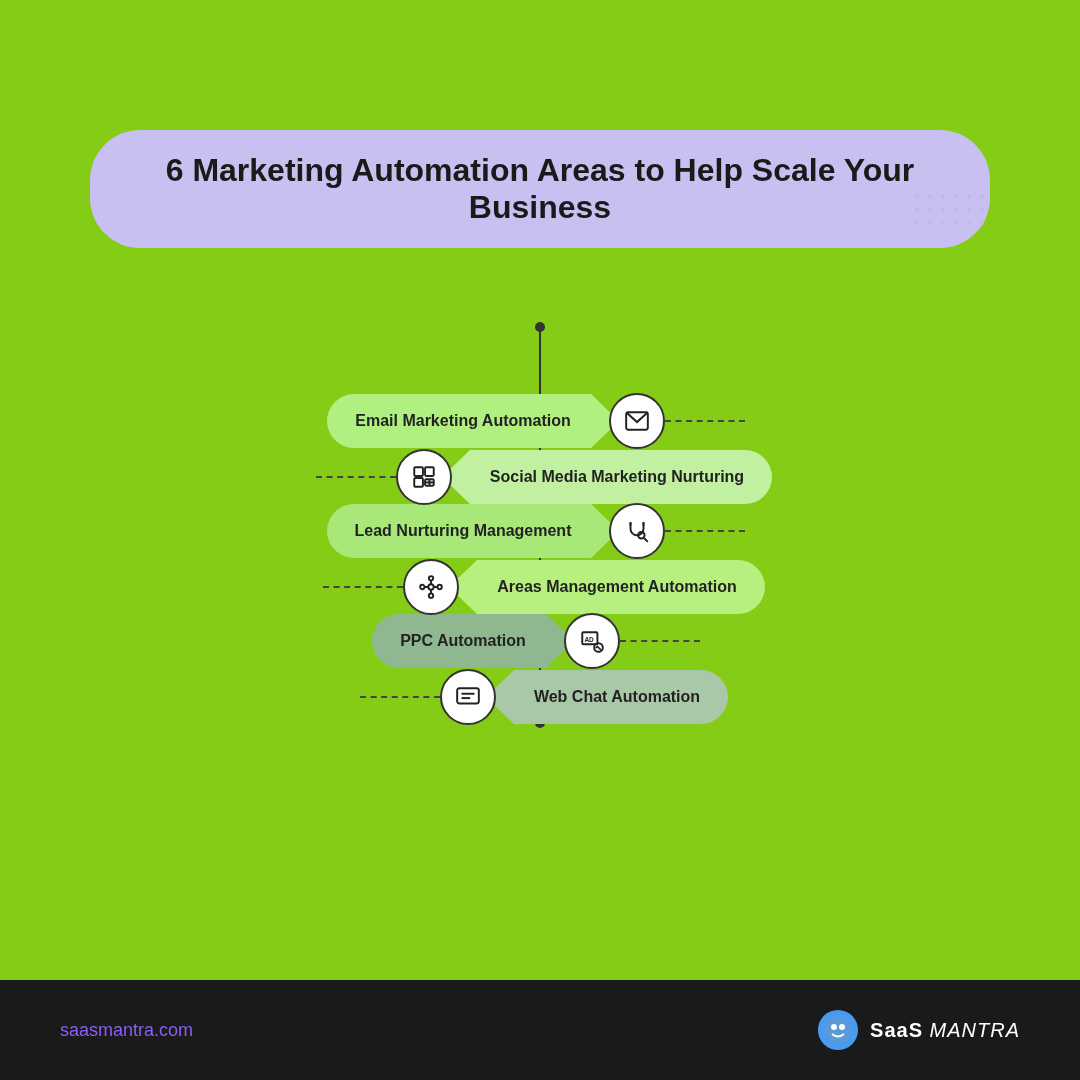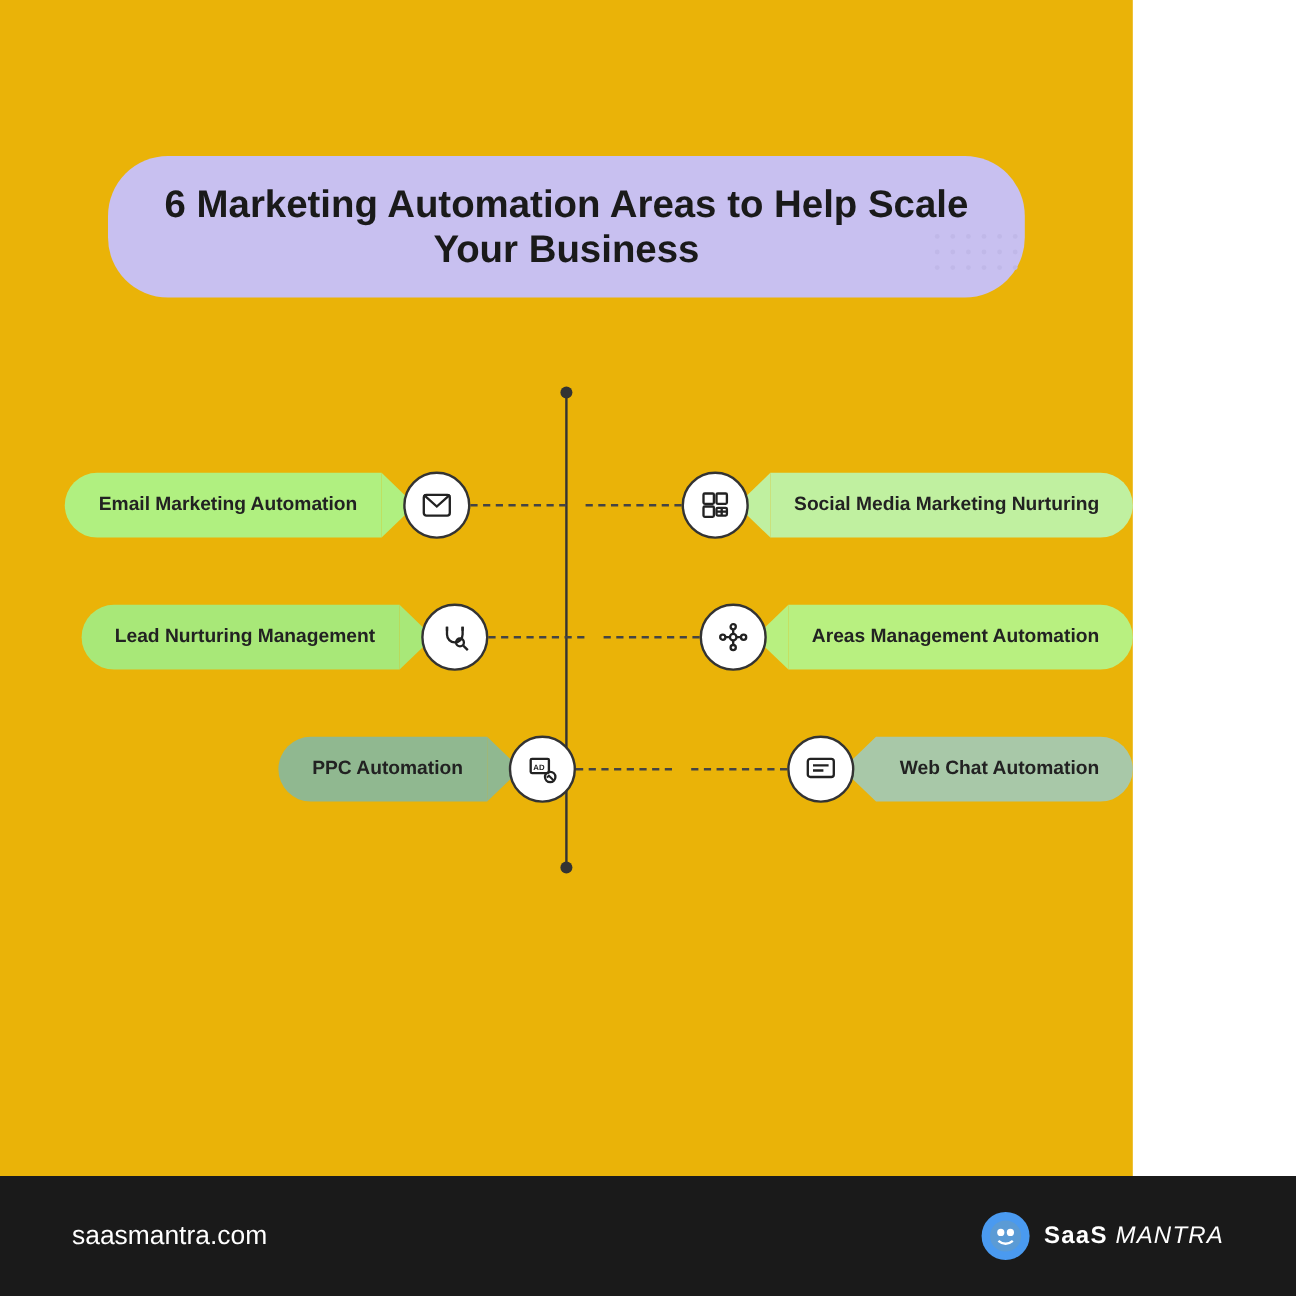--- a/index.html
+++ b/index.html
@@ -6,23 +6,23 @@
     body {
       width: 1080px;
       height: 1080px;
       background: #ffffff;
       font-family: 'Arial', sans-serif;
       overflow: hidden;
       position: relative;
     }
 
     .main-content {
-      width: 944px;
+      width: 1080px;
       height: 980px;
-      background: #eab308;
+      background: #84cc16;
       position: relative;
     }
 
     
     .title-container {
       position: absolute;
       top: 130px;
       left: 90px;
       right: 90px;
       background: #c8c0f0;
@@ -183,22 +183,22 @@
       right: 0;
       height: 100px;
       background: #1a1a1a;
       display: flex;
       align-items: center;
       justify-content: space-between;
       padding: 0 60px;
     }
 
     .footer-left {
-      color: #ffffff;
-      font-size: 22px;
+      color: #8b5cf6;
+      font-size: 18px;
       font-weight: 400;
     }
 
     .footer-right {
       display: flex;
       align-items: center;
       gap: 12px;
     }
 
     .footer-logo {
@@ -224,21 +224,22 @@
       font-style: italic;
     }
 
     
     .row-container {
       position: absolute;
       left: 0;
       right: 0;
       display: flex;
       align-items: center;
-      justify-content: flex-end;
+      justify-content: space-between;
+      flex-direction: column;
     }
 
     .left-group {
       display: flex;
       align-items: center;
       position: relative;
     }
 
     .right-group {
       display: flex;

